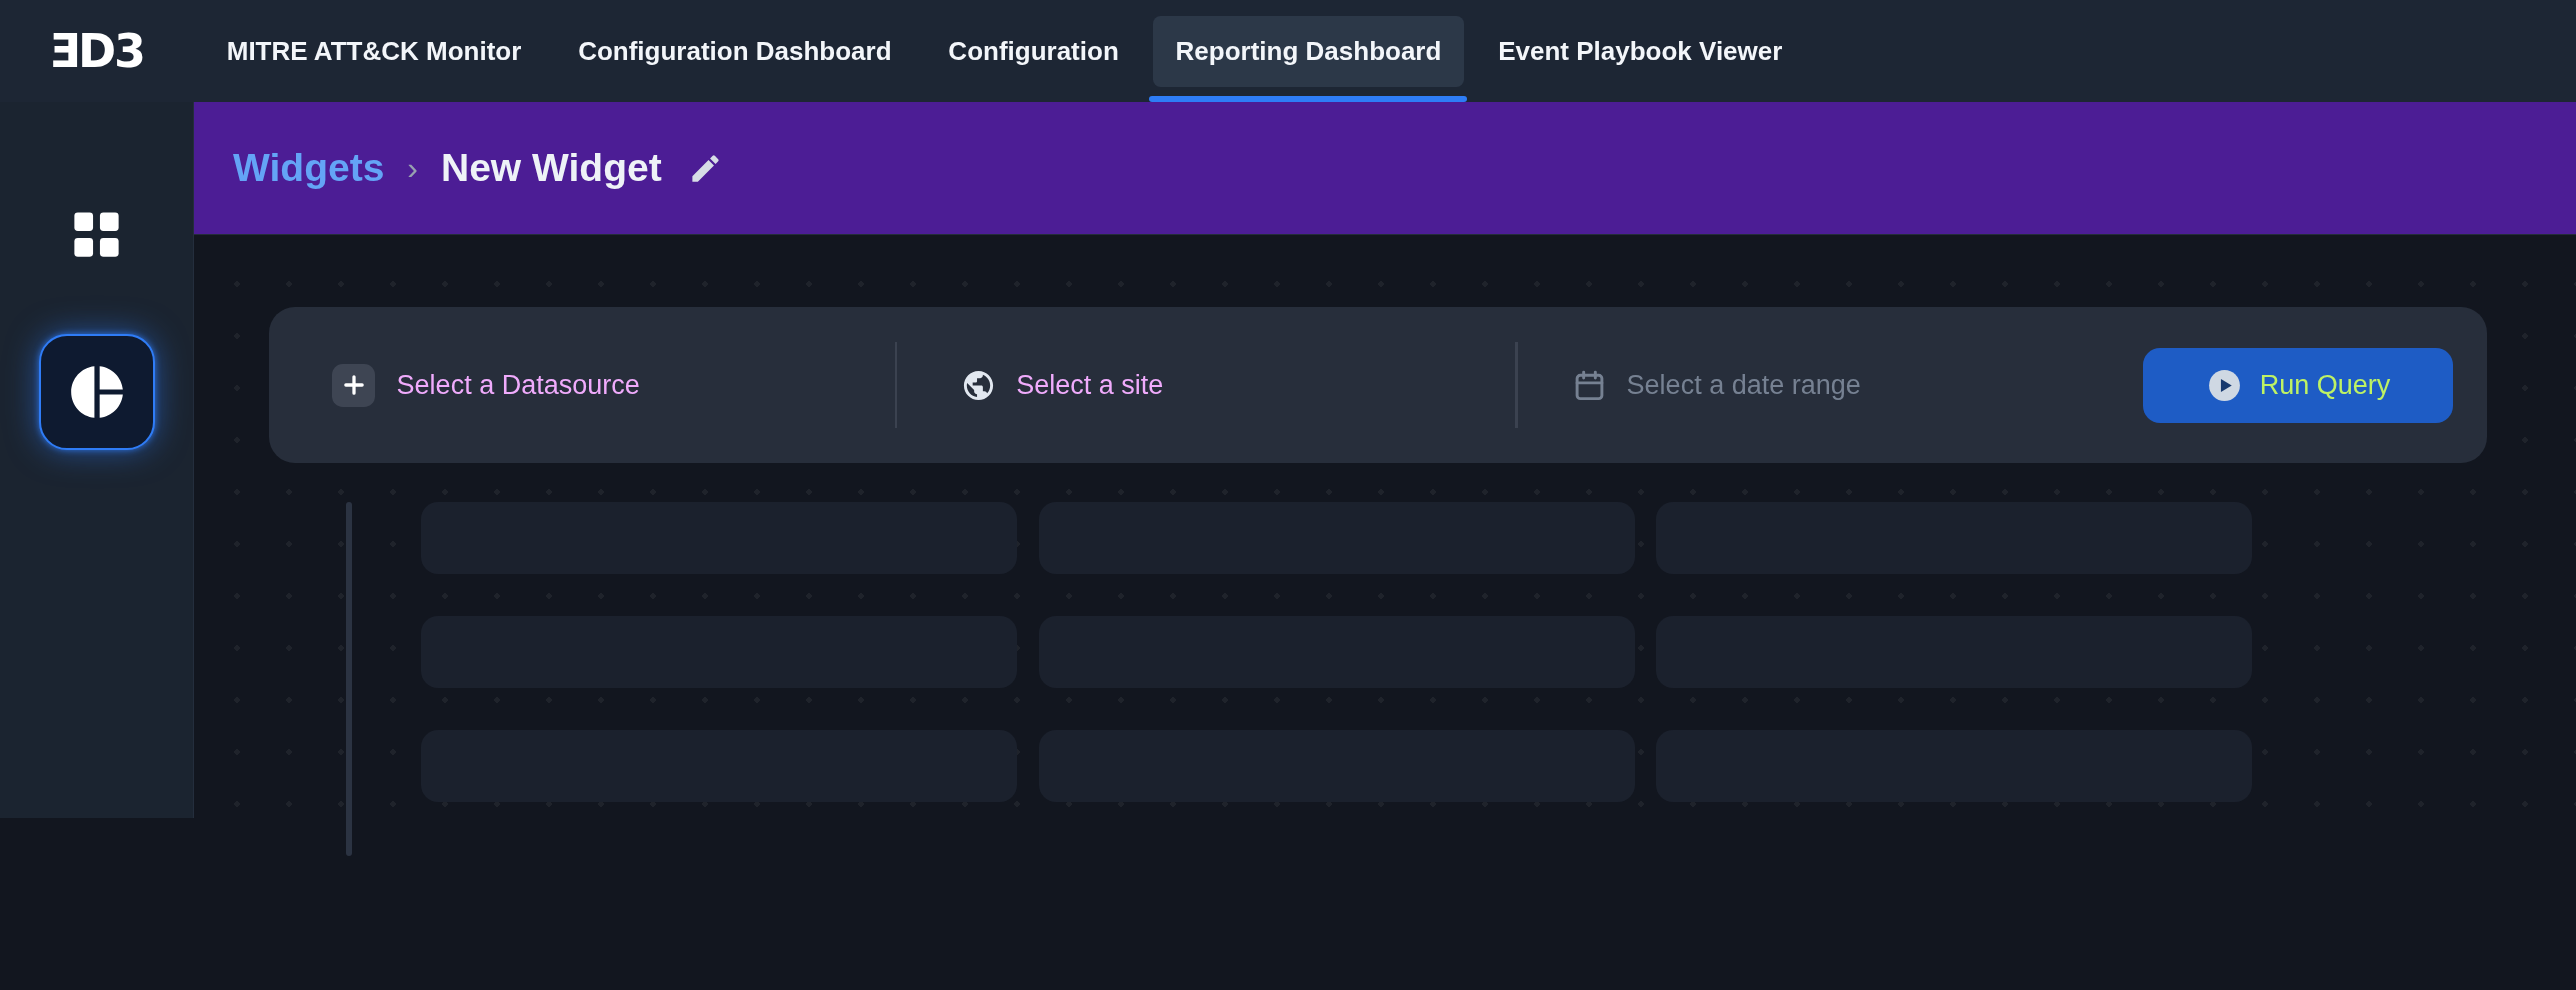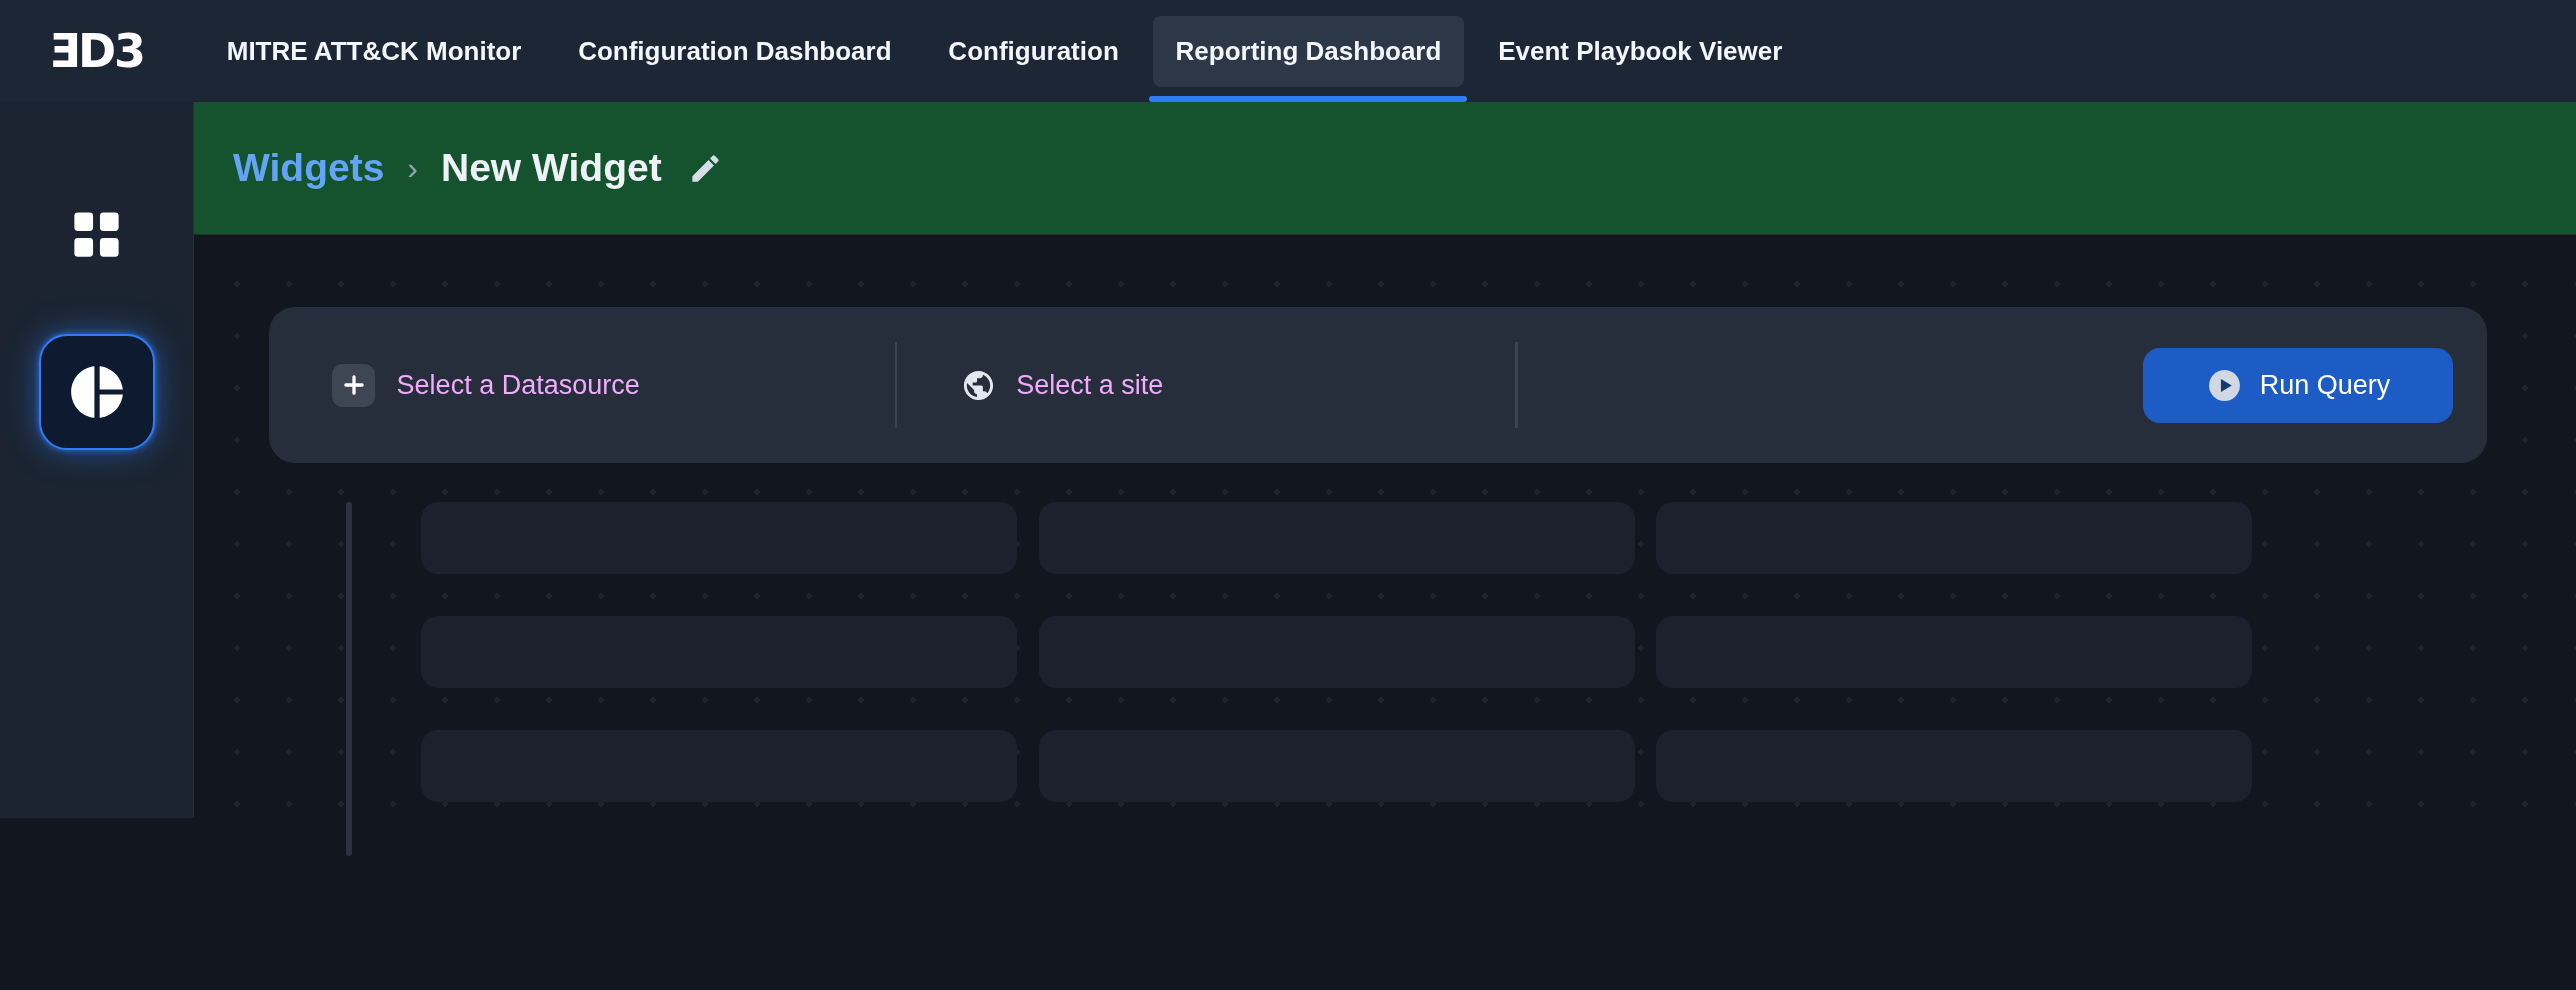--- a/index.html
+++ b/index.html
@@ -61,21 +61,21 @@
   }
 
   
   .content { flex: 1; display: flex; flex-direction: column; min-width: 0; }
 
   .breadcrumb-bar {
     height: 133px; flex: 0 0 133px;
     display: flex; align-items: center;
     padding-left: 39px;
     border-bottom: 1.5px solid #242c3a;
-    background: #14532d;
+    background: #4c1d95;
   }
   .crumb-parent { color: #64a4f6; font-size: 39px; font-weight: 700; cursor: pointer; }
   .crumb-sep { color: #97a1b0; font-size: 32px; margin: 0 23px; font-weight: 400; }
   .crumb-current { color: #eef2f7; font-size: 39px; font-weight: 700; }
   .crumb-edit { margin-left: 26px; display: inline-flex; cursor: pointer; }
 
   
   .workspace {
     flex: 1; min-height: 0;
     padding: 72px 0 0 75px;
@@ -105,21 +105,21 @@
   .qb-label.muted { color: #768192; }
   .qb-icon { margin-right: 20px; display: inline-flex; }
 
   .run-btn {
     margin-left: auto;
     width: 310px; height: 75px;
     background: #1e5cc5; border: none; border-radius: 17px;
     display: flex; align-items: center; justify-content: center; gap: 17px;
     cursor: pointer;
   }
-  .run-btn span { font-size: 27px; font-weight: 500; color: #ffffff; }
+  .run-btn span { font-size: 27px; font-weight: 500; color: #bef264; }
 
   
   .builder-panel {
     margin-top: 35px;
     width: 1987px; height: 109px;
     background: rgba(255,255,255,0.028);
     border: 1.5px solid rgba(255,255,255,0.03);
     border-radius: 23px;
     display: flex; align-items: center;
     padding: 0 62px 0 65px;
@@ -217,20 +217,29 @@
             <span class="qb-icon">
               <svg width="35" height="35" viewBox="0 0 24 24" fill="#e2e8f0">
                 <path d="M12 2C6.48 2 2 6.48 2 12s4.48 10 10 10 10-4.48 10-10S17.52 2 12 2zm-1 17.93c-3.95-.49-7-3.85-7-7.93 0-.62.08-1.21.21-1.79L9 15v1c0 1.1.9 2 2 2v1.93zm6.9-2.54c-.26-.81-1-1.39-1.9-1.39h-1v-3c0-.55-.45-1-1-1H8v-2h2c.55 0 1-.45 1-1V7h2c1.1 0 2-.9 2-2v-.41c2.93 1.19 5 4.06 5 7.41 0 2.08-.8 3.97-2.1 5.39z"></path>
               </svg>
             </span>
             <span class="qb-label">Select a site</span>
           </div>
 
           <div class="qb-divider"></div>
 
+          <div class="qb-section qb-date">
+            <span class="qb-icon">
+              <svg width="35" height="35" viewBox="0 0 24 24" fill="none" stroke="#768192" stroke-width="2" stroke-linecap="round">
+                <rect x="3.5" y="5" width="17" height="16" rx="2.2"></rect>
+                <path d="M8 2.8v4M16 2.8v4M3.5 10.2h17"></path>
+              </svg>
+            </span>
+            <span class="qb-label muted">Select a date range</span>
+          </div>
 
           <button class="run-btn">
             <span style="display:inline-flex">
               <svg width="37" height="37" viewBox="0 0 24 24">
                 <circle cx="12" cy="12" r="10" fill="#cfd8e3"></circle>
                 <path d="M9.7 7.8l7 4.2-7 4.2z" fill="#16396f"></path>
               </svg>
             </span>
             <span>Run Query</span>
           </button>

